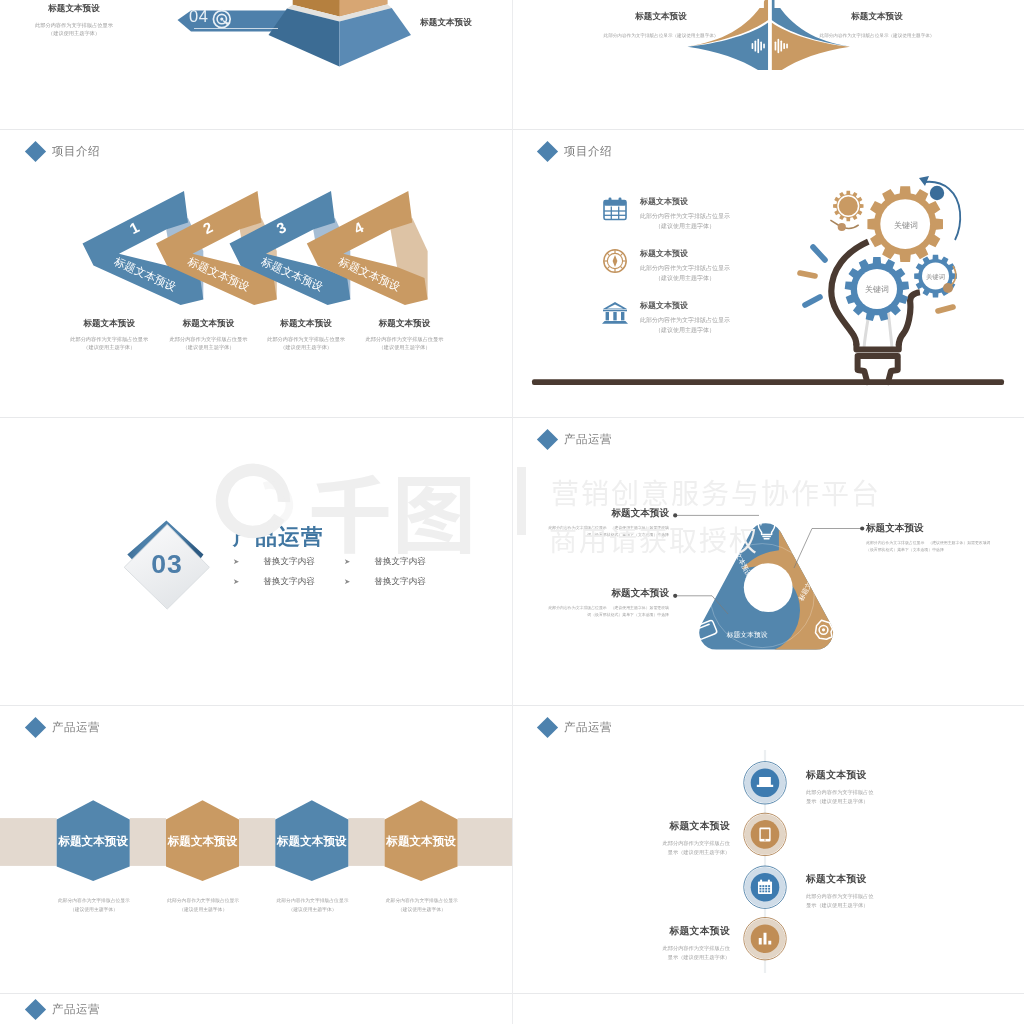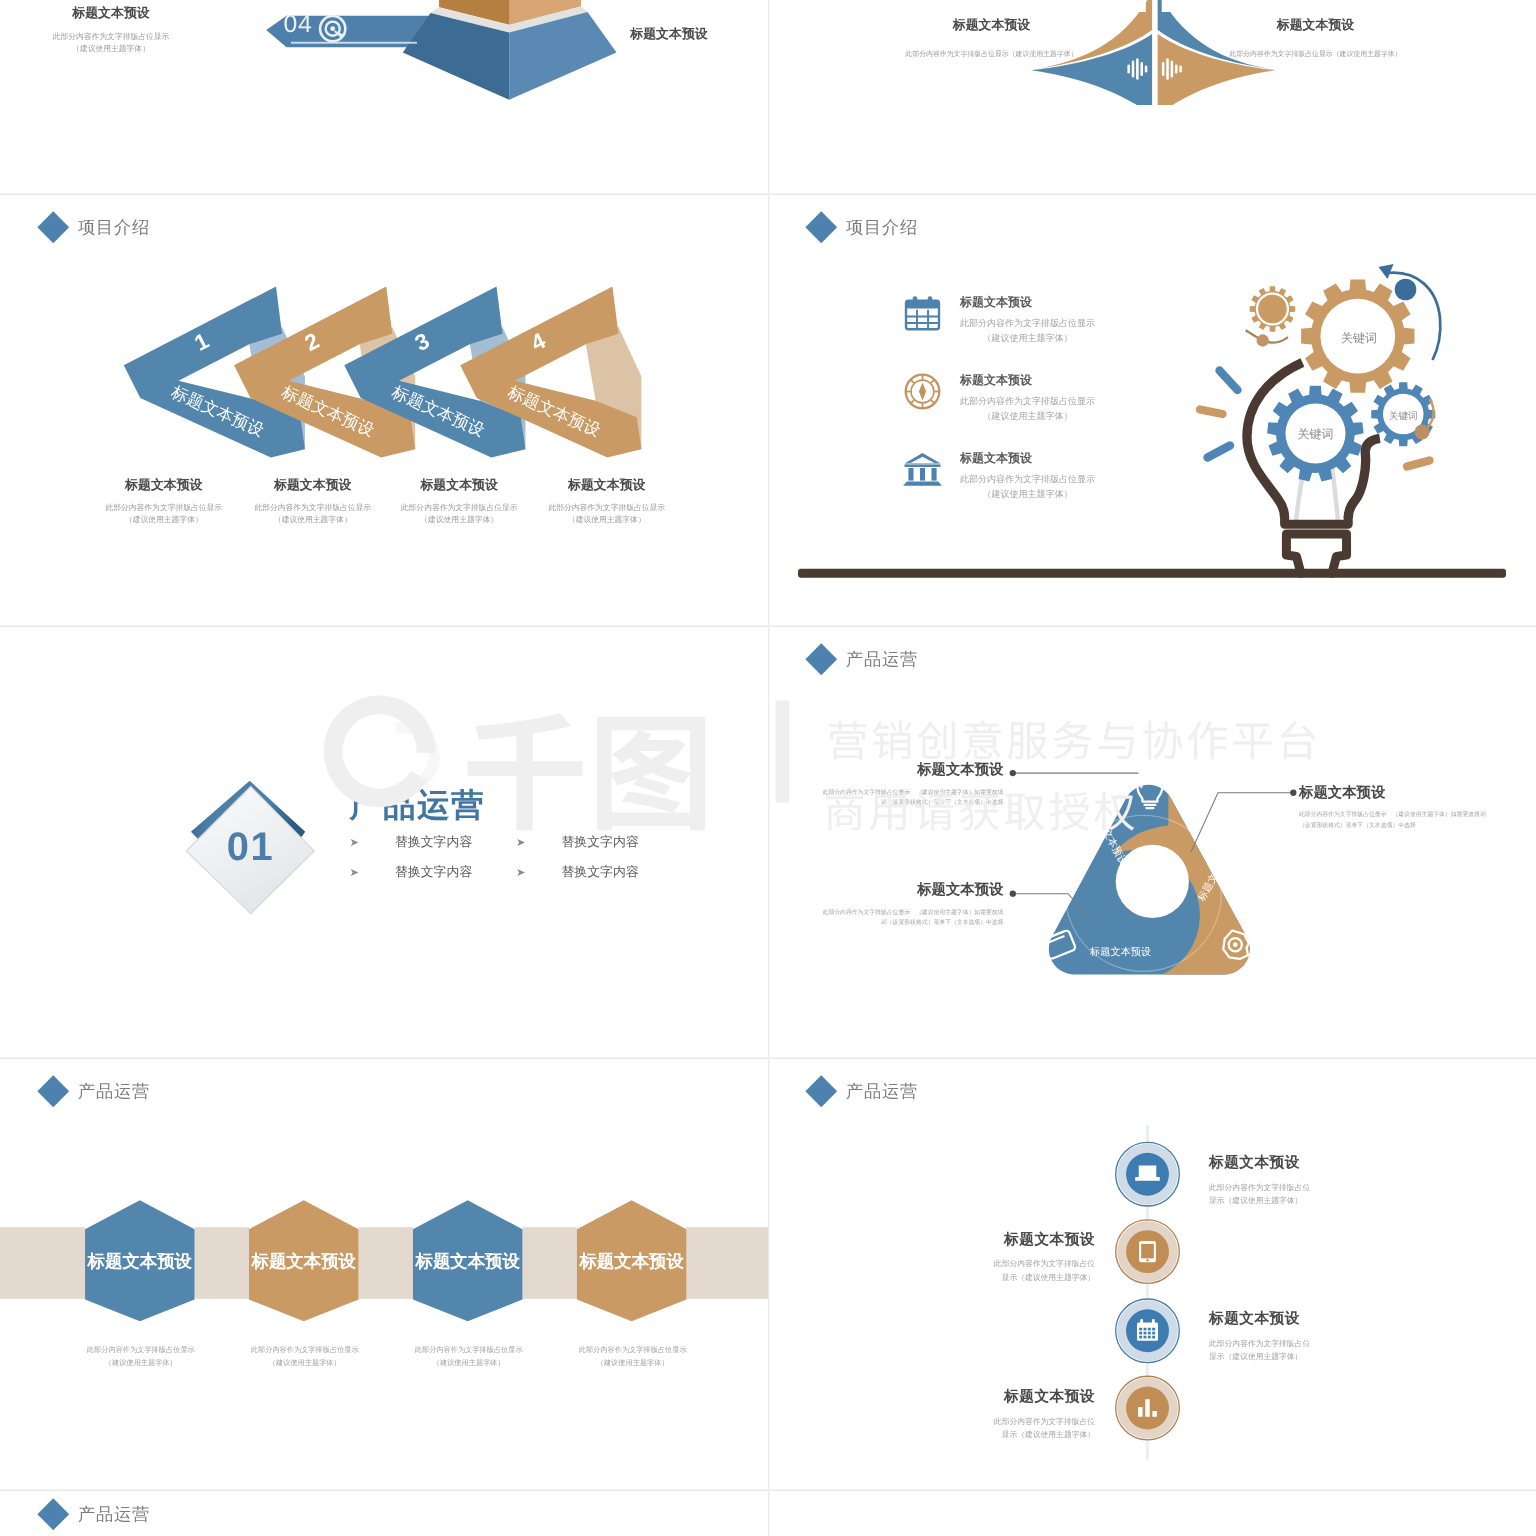--- a/index.html
+++ b/index.html
@@ -280,21 +280,21 @@
         <linearGradient id="bandGrad" x1="0" y1="0" x2="1" y2="0.2">
           <stop offset="0" stop-color="#2d5a82"></stop>
           <stop offset="0.3" stop-color="#4d80a9"></stop>
           <stop offset="0.7" stop-color="#4d80a9"></stop>
           <stop offset="1" stop-color="#2d5a82"></stop>
         </linearGradient>
       </defs>
       <polygon points="72.4,8.5 33.3,42.5 40.6,50.0 72.4,22.2 104.0,50.0 109.5,42.5" fill="url(#bandGrad)"></polygon>
       <polygon points="73.2,12.4 30.2,55.3 73.2,97.1 115.4,55.3" fill="url(#diaGrad)" stroke="#d7dbdf" stroke-width="0.9"></polygon>
     </svg>
-    <div style="position:absolute;left:133px;top:133px;width:68px;text-align:center;font-size:26.6px;font-weight:700;color:#4d7ea9;letter-spacing:1px;line-height:1;">01</div>
+    <div style="position:absolute;left:133px;top:133px;width:68px;text-align:center;font-size:26.6px;font-weight:700;color:#4d7ea9;letter-spacing:1px;line-height:1;">03</div>
     <div style="position:absolute;left:232.8px;top:104px;font-size:21.5px;font-weight:700;color:#4076a1;letter-spacing:1.2px;">产品运营</div>
     <div style="position:absolute;left:233px;top:138px;width:250px;display:grid;grid-template-columns:111px 1fr;row-gap:8px;">
       <div style="display:flex;align-items:center;gap:24px;">
         <span style="color:#8b8b8b;font-size:7.5px;line-height:1;">➤</span>
         <span style="font-size:8.6px;color:#5a5a5a;">替换文字内容</span>
       </div>
       <div style="display:flex;align-items:center;gap:24px;">
         <span style="color:#8b8b8b;font-size:7.5px;line-height:1;">➤</span>
         <span style="font-size:8.6px;color:#5a5a5a;">替换文字内容</span>
       </div>

